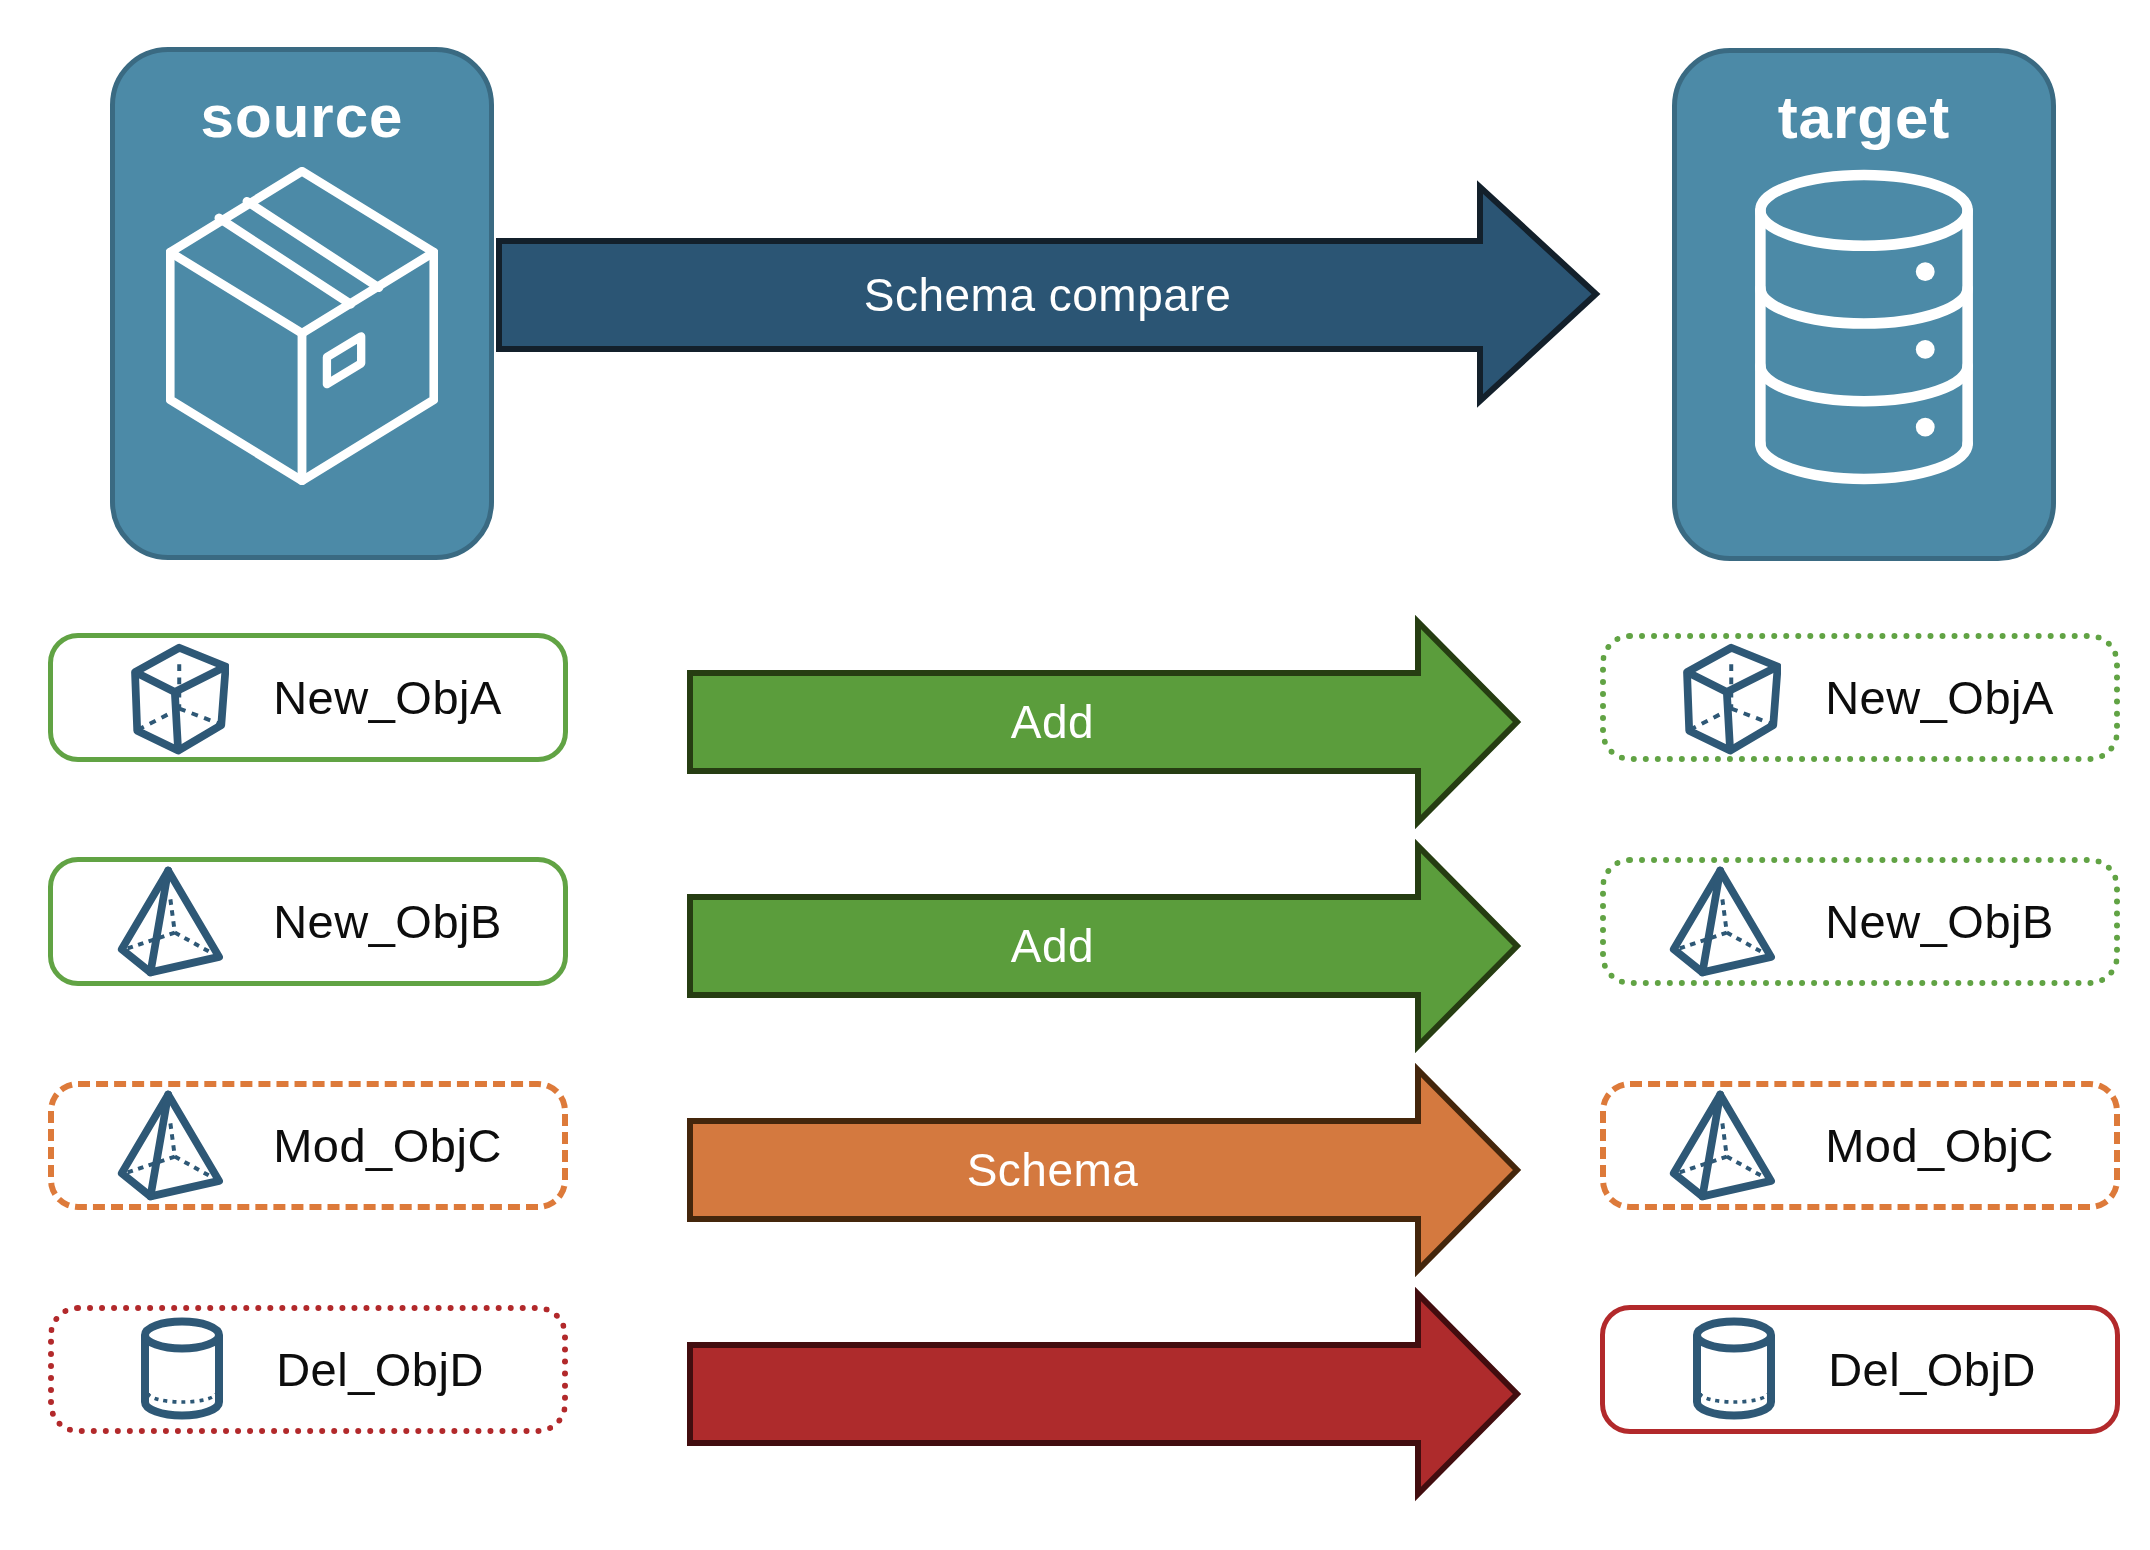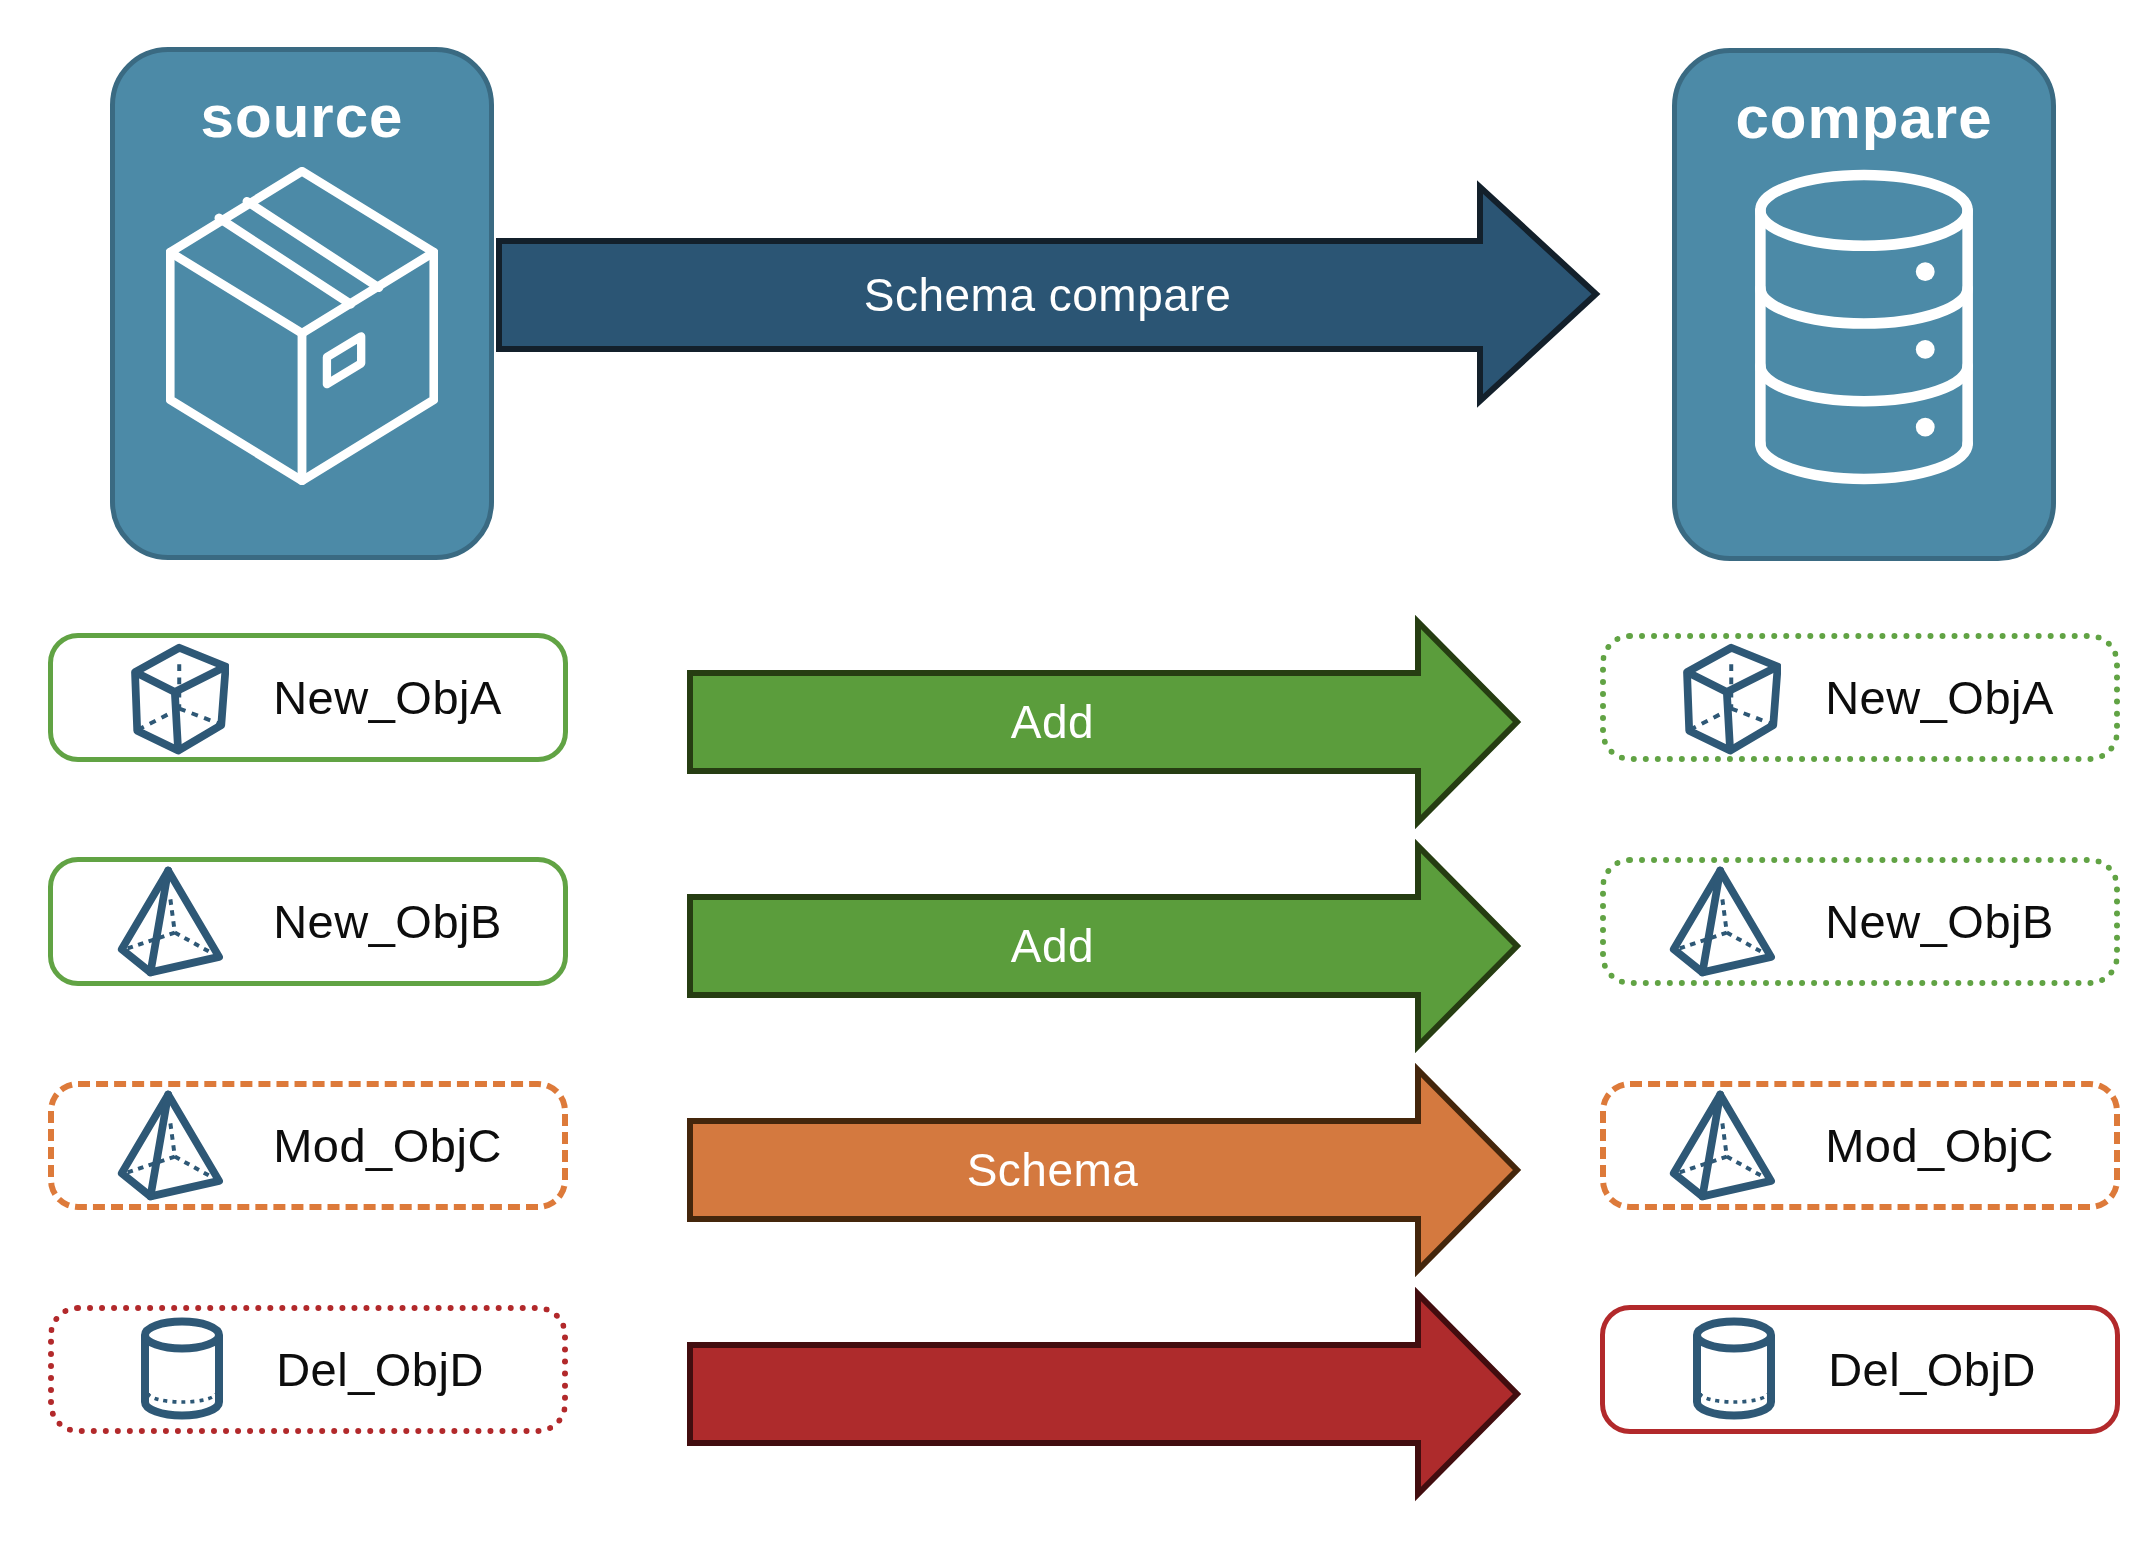--- a/index.html
+++ b/index.html
@@ -66,21 +66,21 @@
       <polygon points="131,4 258,82 258,224 131,302 4,224 4,82"></polygon>
       <path d="M4,82 L131,160 L258,82"></path>
       <path d="M131,160 L131,302"></path>
       <path d="M78,33 L205,116"></path>
       <path d="M51,49 L178,132"></path>
       <polygon points="155,183 188,163 188,189 155,209" stroke-width="8"></polygon>
     </svg>
   </div>
 
   <div class="panel target">
-    <div class="panel-title">compare</div>
+    <div class="panel-title">target</div>
     <svg width="236" height="318" viewBox="0 0 200 270" fill="none" stroke="#ffffff" stroke-width="9" stroke-linecap="round">
       <ellipse cx="100" cy="36" rx="88" ry="30"></ellipse>
       <path d="M12,36 L12,234"></path>
       <path d="M188,36 L188,234"></path>
       <path d="M12,234 A88 30 0 0 0 188,234"></path>
       <path d="M12,102 A88 30 0 0 0 188,102"></path>
       <path d="M12,168 A88 30 0 0 0 188,168"></path>
       <circle cx="152" cy="88" r="8" fill="#ffffff" stroke="none"></circle>
       <circle cx="152" cy="154" r="8" fill="#ffffff" stroke="none"></circle>
       <circle cx="152" cy="220" r="8" fill="#ffffff" stroke="none"></circle>

